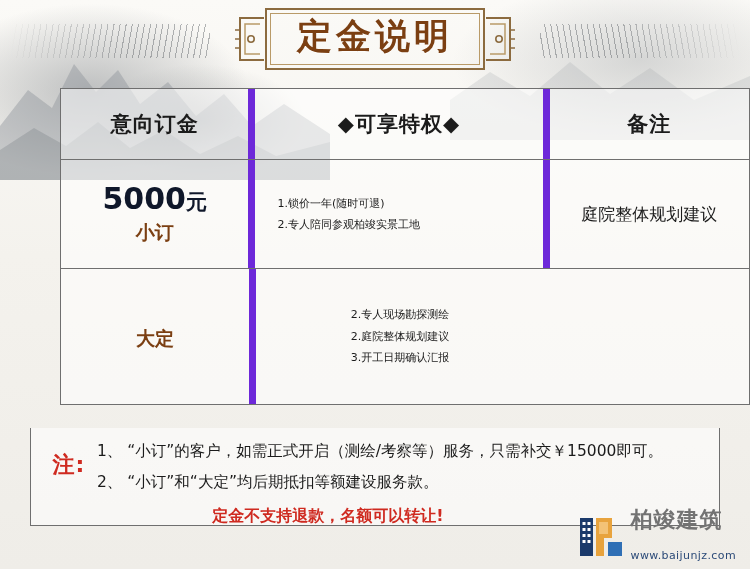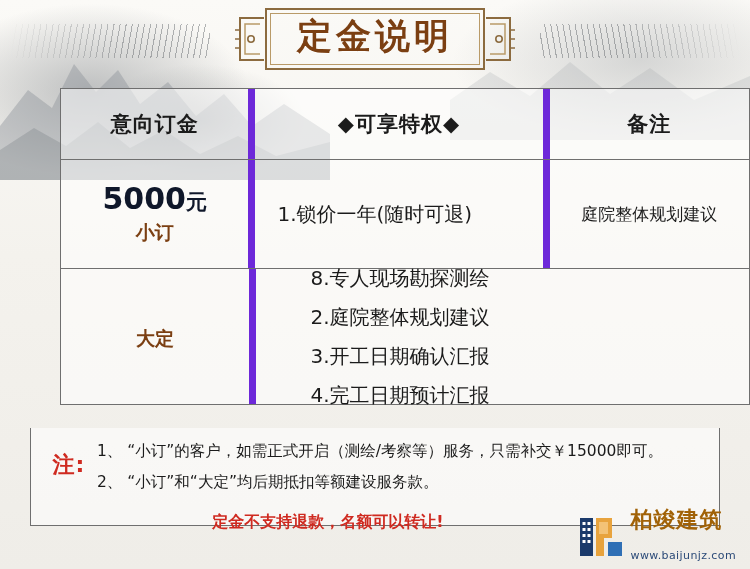--- a/index.html
+++ b/index.html
@@ -98,21 +98,21 @@
     font-size:30px;font-weight:bold;color:#0f172a;line-height:1.15;
   }
   .amount .unit{font-size:21px;}
   .amount-sub{
     font-size:19px;font-weight:bold;color:#7b3f12;margin-top:4px;
   }
   .priv{
     align-items:flex-start;justify-content:center;width:100%;
     display:flex;flex-direction:column;padding-left:14px;box-sizing:border-box;
   }
-  .priv-line{font-size:20px;line-height:1.95;color:#1b1b1b;}
+  .priv-line{font-size:11px;line-height:1.95;color:#1b1b1b;}
   .priv.center{align-items:center;padding-left:0;}
   .note-cell{font-size:17px;line-height:1.7;text-align:center;}
 
   
   .notes{
     position:absolute;left:30px;top:428px;width:690px;height:98px;
     border:1px solid #6f6f6f;border-top:none;
     box-sizing:border-box;
     background:rgba(255,255,255,0.55);
     padding:8px 10px 6px 10px;
@@ -120,30 +120,30 @@
   }
   .notes-inner{display:flex;align-items:flex-start;}
   .notes-label{
     color:#cf2a20;font-size:22px;font-weight:bold;width:56px;flex:0 0 auto;
     padding-top:14px;text-align:center;letter-spacing:1px;
   }
   .notes-lines{flex:1 1 auto;}
   .note-line{font-size:15.5px;color:#1b1b1b;line-height:2.0;}
   .note-red{
     color:#cf2a20;font-size:16px;font-weight:bold;text-align:center;
-    margin-top:14px;padding-right:150px;
+    margin-top:8px;padding-right:150px;
   }
 
   
   .logo{
     position:absolute;right:14px;bottom:8px;display:flex;align-items:center;z-index:6;
   }
   .logo-mark{width:46px;height:46px;flex:0 0 auto;}
   .logo-txt{margin-left:7px;line-height:1;}
-  .logo-name{font-size:22px;font-weight:bold;color:#a16207;letter-spacing:1px;}
+  .logo-name{font-size:22px;font-weight:bold;color:#737373;letter-spacing:1px;}
   .logo-url{font-size:11px;color:#2b4a78;letter-spacing:.4px;margin-top:19px;}
 </style>
 </head>
 <body>
 
 <div class="bg-wash"></div>
 <svg class="bg-mountain" viewBox="0 0 330 150" preserveAspectRatio="none">
   <path d="M0,150 L0,96 L28,60 L52,78 L74,34 L96,62 L118,40 L140,74 L168,52 L196,86 L224,64 L252,96 L284,74 L330,104 L330,150 Z" fill="#8b9097" opacity="0.55"></path>
   <path d="M0,150 L0,120 L34,98 L66,116 L98,92 L130,118 L164,100 L200,124 L238,106 L276,126 L330,112 L330,150 Z" fill="#6f757c" opacity="0.45"></path>
 </svg>
@@ -180,35 +180,35 @@
   </div>
 
   <div class="row r-body">
     <div class="cell c1">
       <div class="amount"><span>5000</span><span class="unit">元</span></div>
       <div class="amount-sub">小订</div>
     </div>
     <div class="cell c2">
       <div class="priv">
         <div class="priv-line">1.锁价一年(随时可退)</div>
+        <div class="priv-line">2.专人陪同参观柏竣实景工地</div>
       </div>
     </div>
     <div class="cell c3 note-cell">庭院整体规划建议</div>
   </div>
 
   <div class="row r-body2">
     <div class="cell c1">
       <div class="amount-sub">大定</div>
     </div>
     <div class="cell c2">
       <div class="priv center">
-        <div class="priv-line">8.专人现场勘探测绘</div>
+        <div class="priv-line">2.专人现场勘探测绘</div>
         <div class="priv-line">2.庭院整体规划建议</div>
         <div class="priv-line">3.开工日期确认汇报</div>
-        <div class="priv-line">4.完工日期预计汇报</div>
       </div>
     </div>
   </div>
 </div>
 
 <div class="notes">
   <div class="notes-inner">
     <div class="notes-label">注:</div>
     <div class="notes-lines">
       <div class="note-line">1、 “小订”的客户，如需正式开启（测绘/考察等）服务，只需补交￥15000即可。</div>

